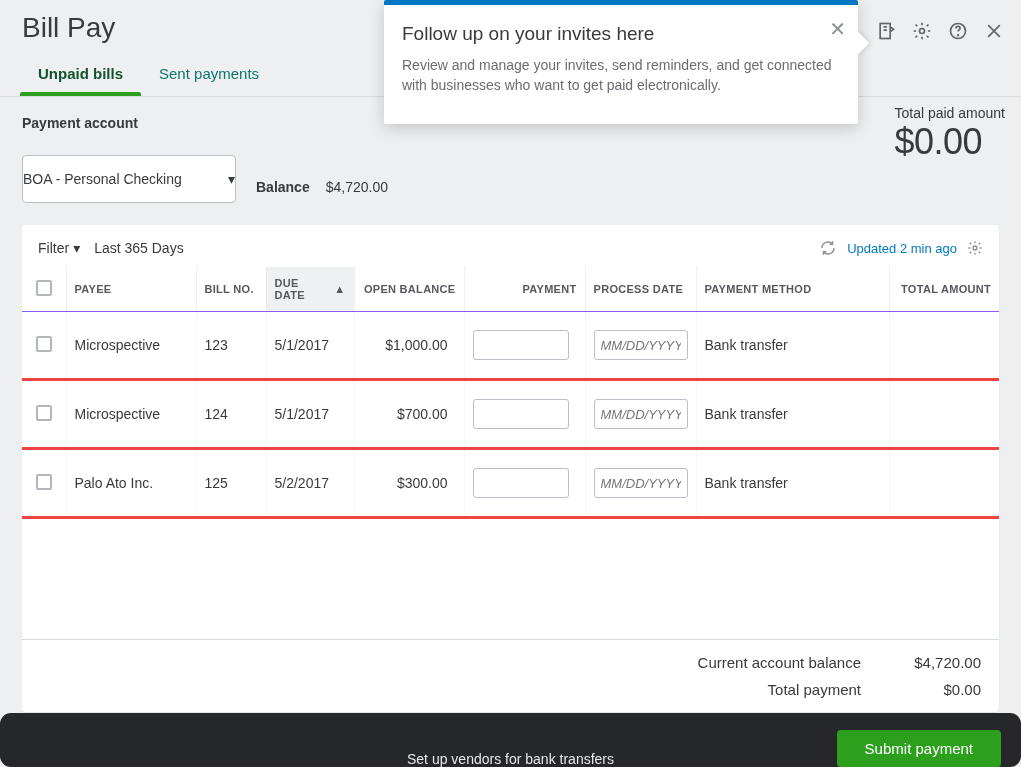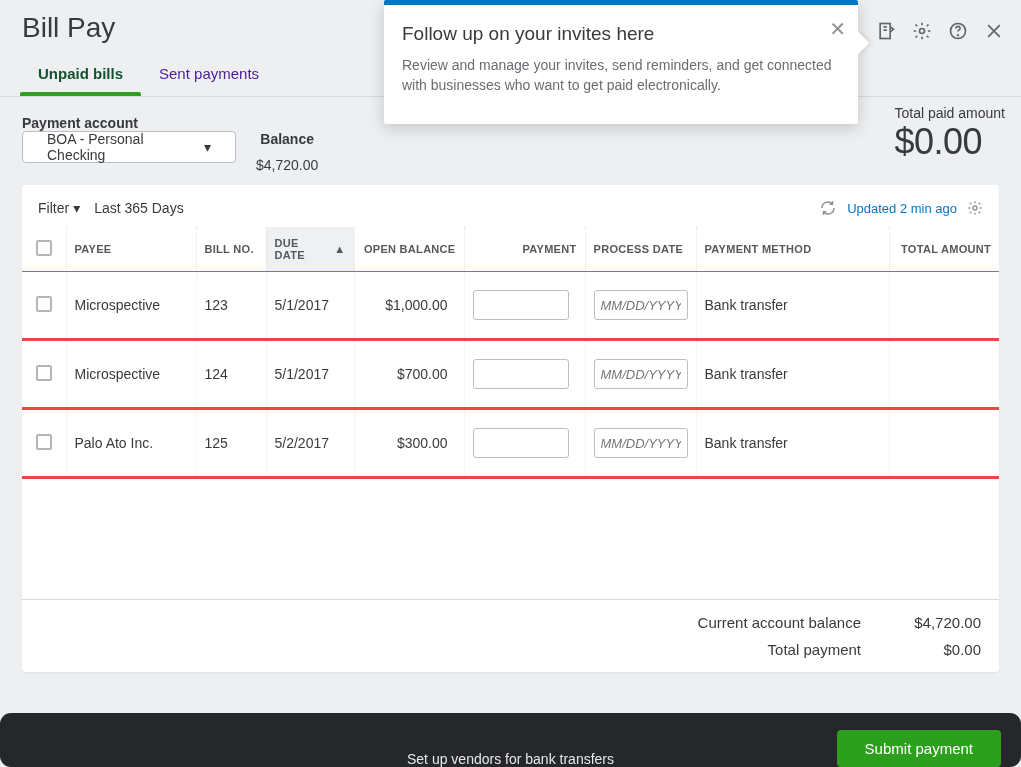--- a/index.html
+++ b/index.html
@@ -28,21 +28,21 @@
   .tabs {
     position: absolute;
     left: 20px;
     bottom: 0;
     display: flex;
     gap: 0;
   }
   .tab {
     padding: 12px 18px 14px;
     font-size: 15px;
-    color: #4c1d95;
+    color: #0f766e;
     cursor: pointer;
     position: relative;
   }
   .tab.active {
     font-weight: 700;
     color: #14532d;
   }
   .tab.active::after {
     content: "";
     position: absolute;
@@ -82,33 +82,33 @@
     display: flex;
     gap: 14px;
     align-items: center;
   }
   .top-icon { width: 22px; height: 22px; display:flex; align-items:center; justify-content:center; color:#646569; cursor:pointer; }
   .content {
     padding: 18px 22px 0 22px;
     position: relative;
   }
   .account-row { display:flex; align-items:flex-end; gap: 20px; }
-  .account-label { font-size: 14px; font-weight:600; color:#393a3d; margin-bottom:0; }
+  .account-label { font-size: 14px; font-weight:600; color:#393a3d; margin-bottom:24px; }
   .account-select {
     width: 214px;
-    height: 32px;
+    height: 48px;
     border: 1px solid #babec5;
     border-radius: 4px;
     background: #fff;
     display:flex; align-items:center; justify-content:space-between;
-    padding: 0 24px;
+    padding: 0 0;
     font-size: 14px;
     cursor:pointer;
   }
-  .balance-block { display:flex; align-items:center; gap:10px; height:32px;flex-direction:column; }
+  .balance-block { display:flex; align-items:center; gap:16px; height:32px; }
   .balance-label { font-size:14px; font-weight:600; }
   .balance-value { font-size:14px; color:#393a3d; }
   .total-block { position:absolute; right: 16px; top: 8px; text-align:left; }
   .total-label { font-size:14px; color:#393a3d; }
   .total-value { font-size:36px; font-weight:500; color:#393a3d; letter-spacing:-0.5px; }
   .table-card {
     background:#fff;
     margin-top: 22px;
     border-radius:4px;
     box-shadow: 0 1px 2px rgba(0,0,0,0.06);

